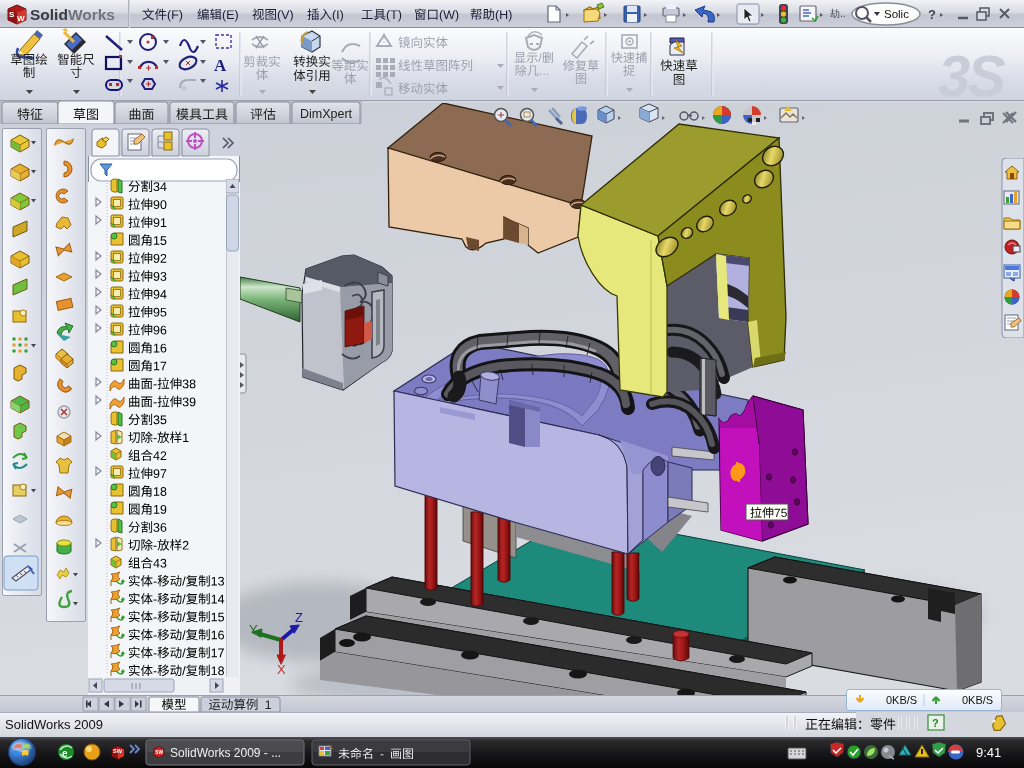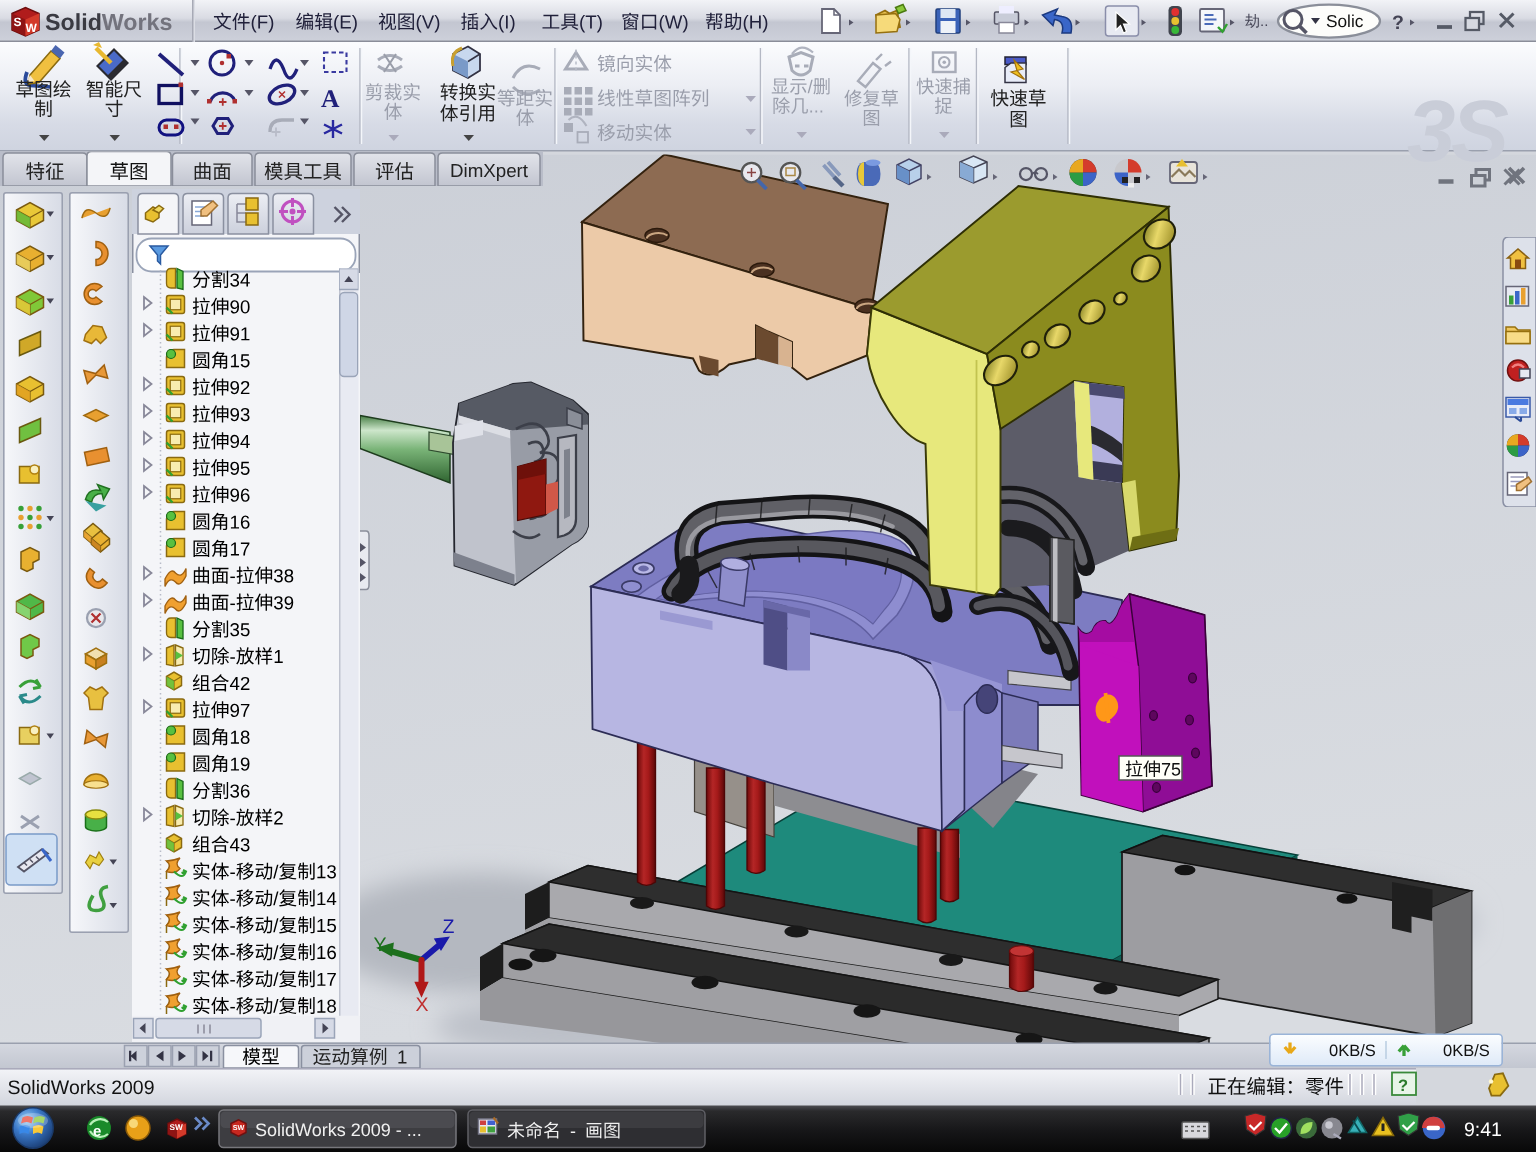--- a/index.html
+++ b/index.html
@@ -375,21 +375,21 @@
         </g>
 <text x="928" y="19" font-size="13" font-weight="bold" fill="#445" font-family="Liberation Sans">?</text>
 <path d="M940,13 l3,2 -3,2 Z" fill="#556"></path>
 <path d="M958,18 h10" stroke="#555a66" stroke-width="2.5"></path>
 <rect x="980" y="8" width="9" height="8" fill="none" stroke="#555a66" stroke-width="1.5"></rect>
         <rect x="977" y="12" width="9" height="8" fill="#d6d9e1" stroke="#555a66" stroke-width="1.5"></rect>
 <path d="M1000,9 l9,9 M1009,9 l-9,9" stroke="#555a66" stroke-width="2"></path>
 </g>
     </svg>
     <div class="abs" style="left:0;top:28px;width:1024px;height:73px;background:linear-gradient(#fbfcfe 0%,#eceef4 40%,#d7dbe6 75%,#cfd4e0 100%);border-bottom:1px solid #9aa0ae"></div>
-    <div class="abs" style="left:938px;top:54px;font-size:58px;font-weight:bold;font-style:italic;color:#c9cdd8;letter-spacing:-3px">3S</div>
+    <div class="abs" style="left:938px;top:42px;font-size:58px;font-weight:bold;font-style:italic;color:#c9cdd8;letter-spacing:-3px">3S</div>
     <svg class="abs" style="left:0;top:28px" width="1024" height="73" viewBox="0 28 1024 73">
       <path d="M120,32 L120,96" stroke="#b4b8c4" stroke-width="1"></path>
       <path d="M121,32 L121,96" stroke="#f4f6fa" stroke-width="1"></path>
       <path d="M240,32 L240,96" stroke="#b4b8c4" stroke-width="1"></path>
       <path d="M241,32 L241,96" stroke="#f4f6fa" stroke-width="1"></path>
       <path d="M370,32 L370,96" stroke="#b4b8c4" stroke-width="1"></path>
       <path d="M371,32 L371,96" stroke="#f4f6fa" stroke-width="1"></path>
       <path d="M507,32 L507,96" stroke="#b4b8c4" stroke-width="1"></path>
       <path d="M508,32 L508,96" stroke="#f4f6fa" stroke-width="1"></path>
       <path d="M606,32 L606,96" stroke="#b4b8c4" stroke-width="1"></path>
@@ -1145,21 +1145,21 @@
         <use href="#g578b" x="1000"></use>
       </g>
       <g fill="#222" transform="translate(208.4,709.0) scale(0.01250,-0.01250)">
         <use href="#g8fd0" x="0"></use>
         <use href="#g52a8" x="1000"></use>
         <use href="#g7b97" x="2000"></use>
         <use href="#g4f8b" x="3000"></use>
         <use href="#g0031" x="4500"></use>
       </g>
     </svg>
-    <div class="abs" style="left:0;top:712px;width:944px;height:25px;background:linear-gradient(#f2f3f7,#d3d6de);border-top:1px solid #aab">
+    <div class="abs" style="left:0;top:712px;width:856px;height:25px;background:linear-gradient(#f2f3f7,#d3d6de);border-top:1px solid #aab">
       <div class="abs" style="left:5px;top:4px;font-size:13px;color:#111">SolidWorks 2009</div>
     </div>
     <svg class="abs" style="left:0;top:712px" width="1024" height="25" viewBox="0 712 1024 25">
       <path d="M787,716 v14 M795,716 v14 M900,716 v14 M908,716 v14 M916,716 v14" stroke="#fff" stroke-width="3"></path>
       <path d="M787,716 v14 M795,716 v14 M900,716 v14 M908,716 v14 M916,716 v14" stroke="#aab" stroke-width="1"></path>
       <g fill="#111" transform="translate(805.0,729.0) scale(0.01300,-0.01300)">
         <use href="#g6b63" x="0"></use>
         <use href="#g5728" x="1000"></use>
         <use href="#g7f16" x="2000"></use>
         <use href="#g8f91" x="3000"></use>

